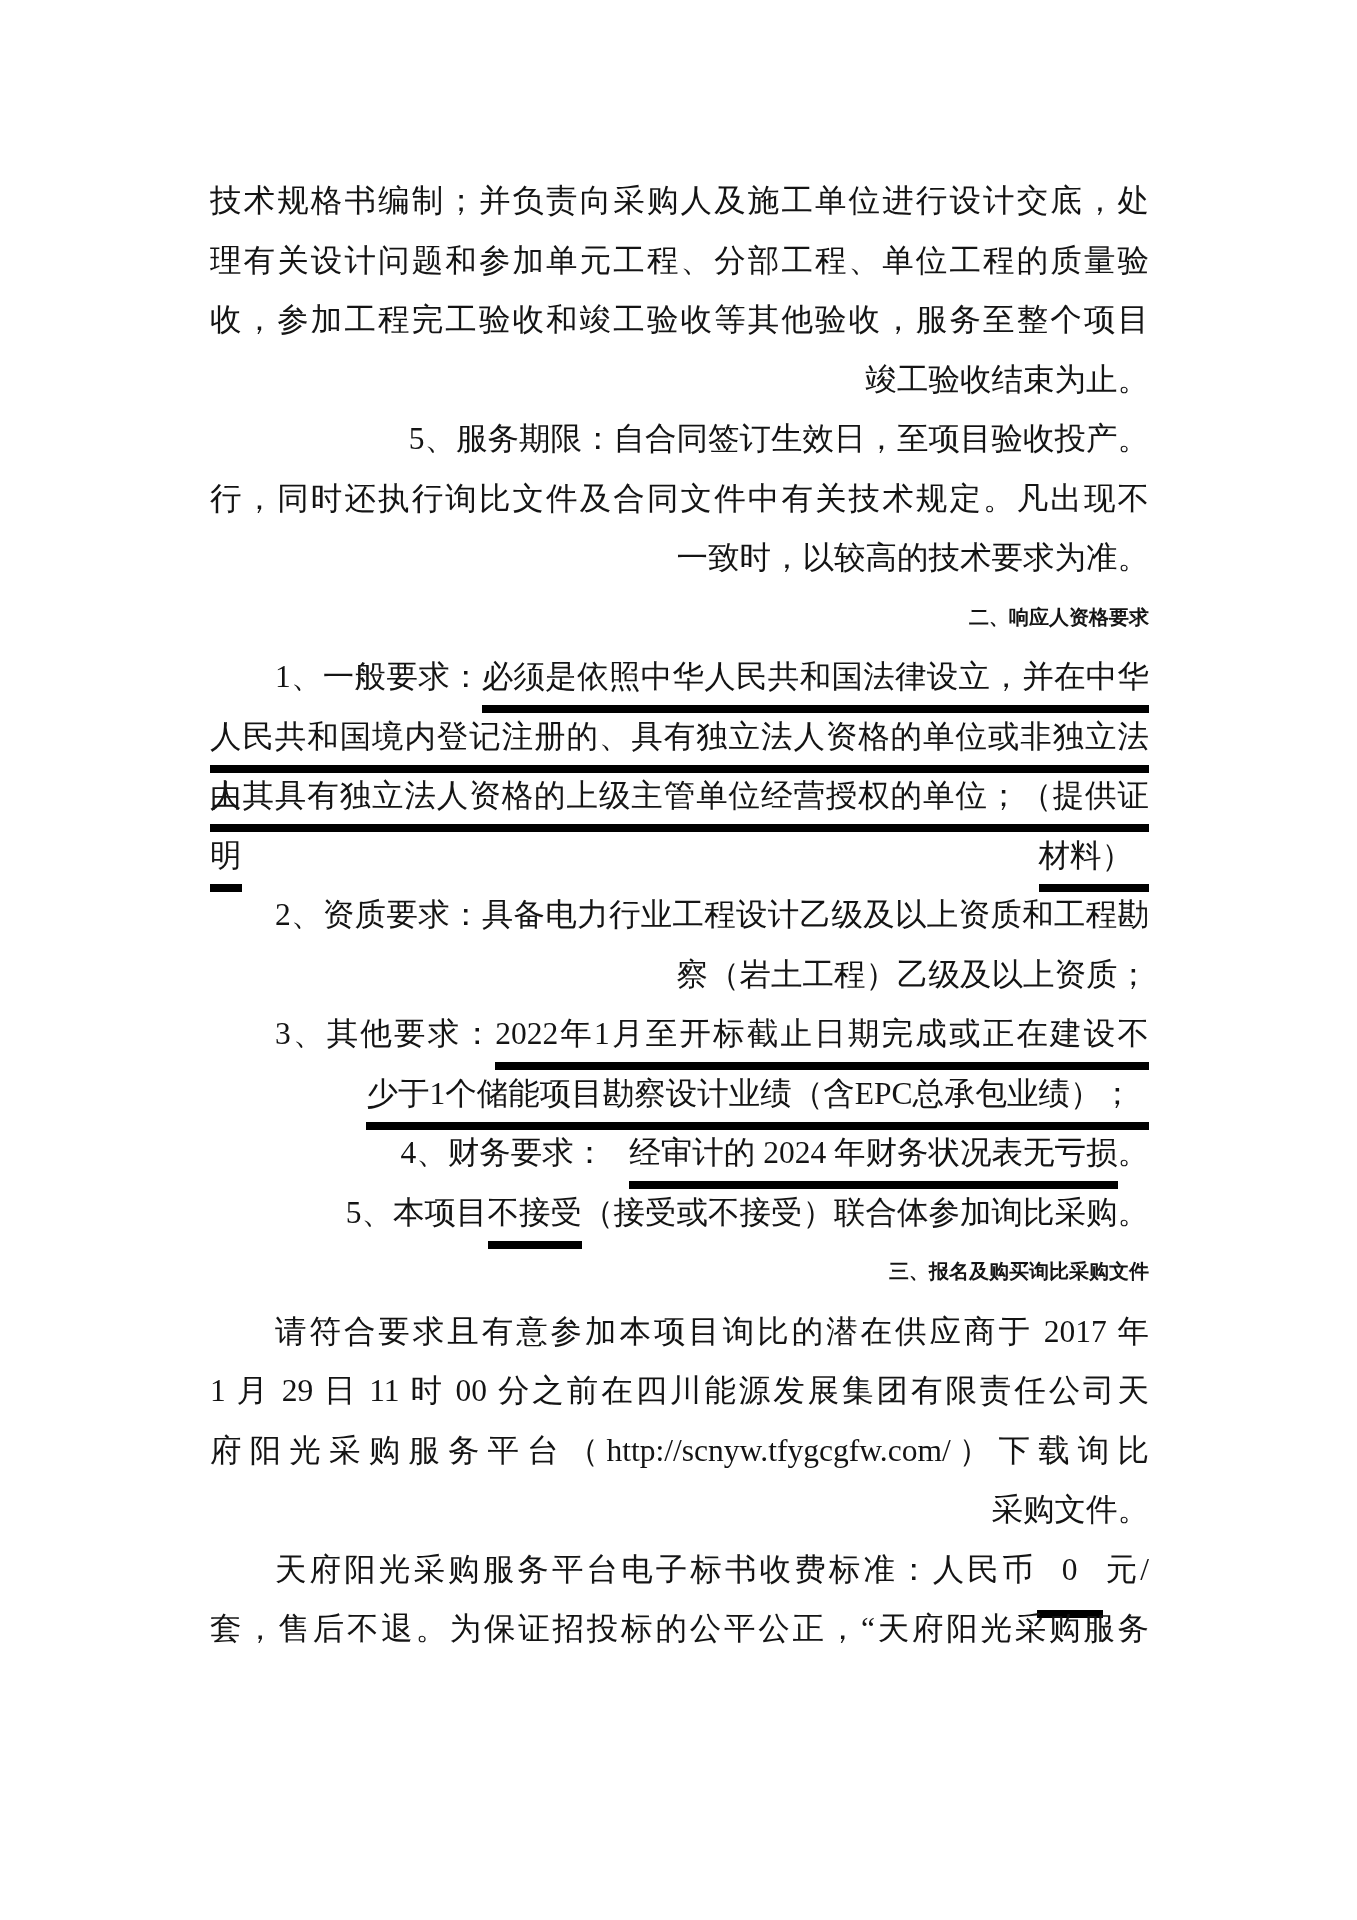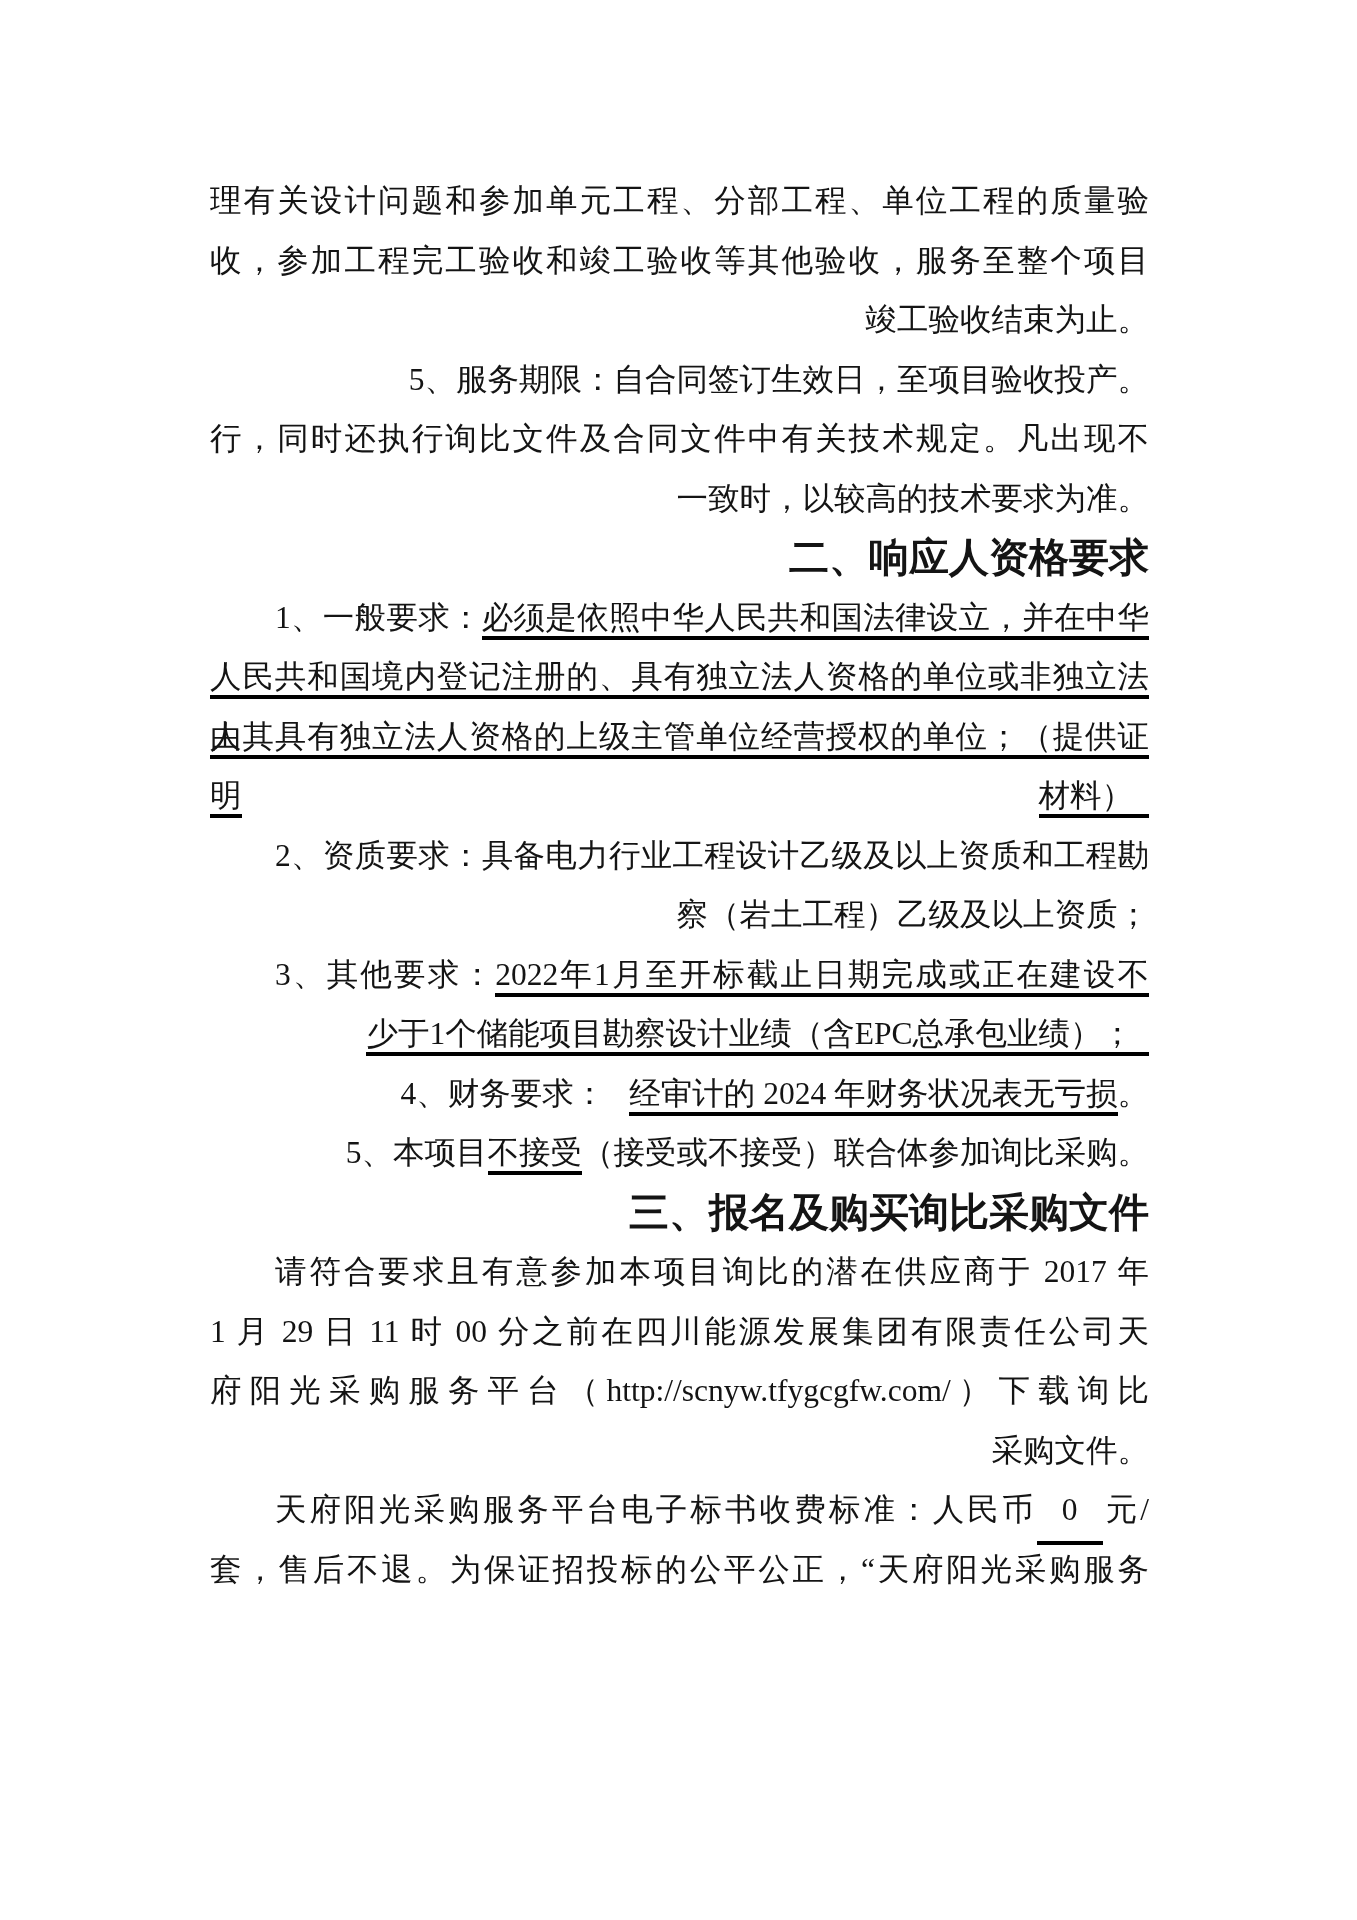--- a/index.html
+++ b/index.html
@@ -36,41 +36,42 @@
     text-align: justify;
     text-align-last: justify;
     text-justify: inter-character;
   }
   .line.indent {
     text-indent: 65px;
   }
   .line.bold {
     font-family: "Liberation Sans", "DejaVu Sans", sans-serif;
     font-weight: 700;
-    font-size: 40px;
+    font-size: 20px;
   }
   .u {
-    border-bottom: 4px solid #b91c1c;
-    padding-bottom: 1px;
+    border-bottom: 8px solid #b91c1c;
+    padding-bottom: 11px;
   }
   .u-trail {
     padding-right: 16px;
   }
   .u-num {
     display: inline-block;
     text-align: center;
     text-align-last: center;
     text-indent: 0;
   }
 </style>
 </head>
 <body>
 
 <main class="page">
   <section class="text-block" style="color: rgb(20, 20, 20);">
+      <div class="line fill"><span>技术规格书编制；并负责向采购人及施工单位进行设计交底，处</span></div>
       <div class="line fill"><span>理有关设计问题和参加单元工程、分部工程、单位工程的质量验</span></div>
       <div class="line fill"><span>收，参加工程完工验收和竣工验收等其他验收，服务至整个项目</span></div>
       <div class="line"><span>竣工验收结束为止。</span></div>
       <div class="line indent"><span>5、服务期限：自合同签订生效日，至项目验收投产。</span></div>
       <div class="line fill"><span>行，同时还执行询比文件及合同文件中有关技术规定。凡出现不</span></div>
       <div class="line"><span>一致时，以较高的技术要求为准。</span></div>
       <div class="line bold"><span>二、响应人资格要求</span></div>
       <div class="line fill indent"><span>1、一般要求：</span><span class="u" style="border-bottom-color: rgb(0, 0, 0);">必须是依照中华人民共和国法律设立，并在中华</span></div>
       <div class="line fill"><span class="u" style="border-bottom-color: rgb(0, 0, 0);">人民共和国境内登记注册的、具有独立法人资格的单位或非独立法人</span></div>
       <div class="line fill"><span class="u" style="border-bottom-color: rgb(0, 0, 0);">由其具有独立法人资格的上级主管单位经营授权的单位；（提供证明</span></div>

